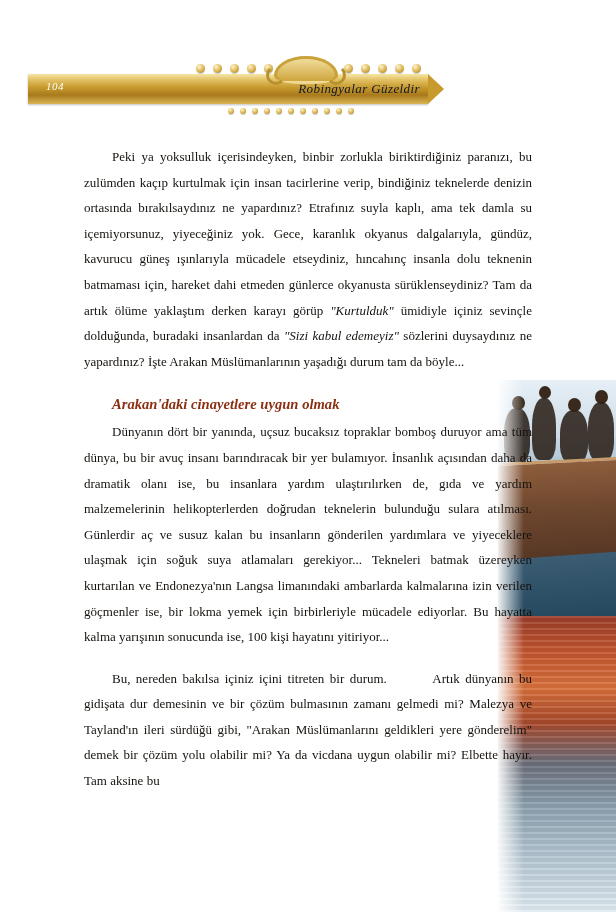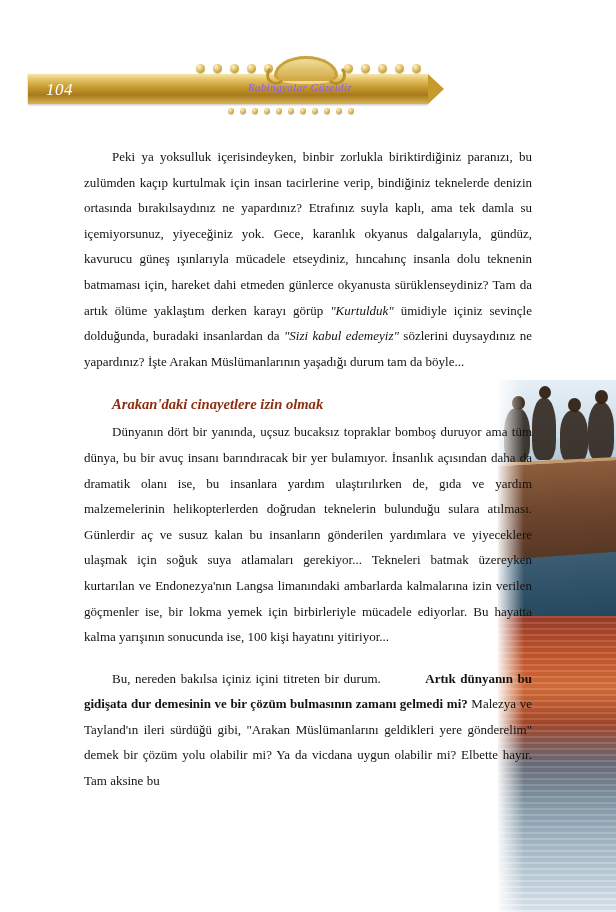--- a/index.html
+++ b/index.html
@@ -143,34 +143,34 @@
     border-top: 15px solid transparent;
     border-bottom: 15px solid transparent;
     border-left: 16px solid #c79a2e;
   }
   .page-number {
     position: absolute;
     left: 46px;
     top: 28px;
     font-family: "Liberation Serif", serif;
     font-style: italic;
-    font-size: 17px;
+    font-size: 11px;
     color: #ffffff;
     letter-spacing: 0.5px;
   }
   .running-title {
     position: absolute;
     left: 180px;
     top: 29px;
     width: 240px;
-    text-align: center;
+    text-align: right;
     font-family: "Liberation Serif", serif;
     font-style: italic;
-    font-size: 11px;
-    color: #8b5cf6;
+    font-size: 13px;
+    color: #0f172a;
     letter-spacing: 0.4px;
   }
   .crest {
     position: absolute;
     left: 258px;
     top: 0px;
     width: 90px;
     height: 30px;
   }
   .crest .swirl {
@@ -230,21 +230,21 @@
     hyphens: manual;
   }
   .section-head {
     margin: 22px 0 6px 28px;
     font-family: "Liberation Serif", serif;
     font-style: italic;
     font-size: 14.6px;
     color: #8a2f12;
   }
   .it { font-style: italic; }
-  .bd { font-weight: bold; margin-left: 40px; }
+  .bd { font-weight: normal; margin-left: 40px; }
   .gap { height: 14px; }
 </style>
 </head>
 <body>
 
 <div class="page">
 
   <div class="photo">
     <div class="sky"></div>
     <div class="head h1"></div>
@@ -298,21 +298,21 @@
       <span class="dot"></span>
       <span class="dot"></span>
       <span class="dot"></span>
     </div>
   </div>
 
   <div class="body-col">
 
     <p class="para"><span>Peki ya yoksulluk içerisindeyken, binbir zorlukla biriktirdiğiniz paranızı, bu zulümden kaçıp kurtulmak için insan tacirlerine verip, bindiğiniz teknelerde denizin ortasında bırakılsaydınız ne yapardınız? Etrafınız suyla kaplı, ama tek damla su içemiyorsunuz, yiyeceğiniz yok. Gece, karanlık okyanus dalgalarıyla, gündüz, kavurucu güneş ışınlarıyla mücadele etseydiniz, hıncahınç insanla dolu teknenin batmaması için, hareket dahi etmeden günlerce okyanusta sürüklenseydiniz? Tam da artık ölüme yaklaştım derken karayı görüp </span><span class="it">"Kurtulduk"</span><span> ümidiyle içiniz sevinçle dolduğunda, buradaki insanlardan da </span><span class="it">"Sizi kabul edemeyiz"</span><span> sözlerini duysaydınız ne yapardınız? İşte Arakan Müslümanlarının yaşadığı durum tam da böyle...</span></p>
 
-    <h2 class="section-head">Arakan'daki cinayetlere izin olmak</h2>
+    <h2 class="section-head">Arakan'daki cinayetlere uygun olmak</h2>
 
     <p class="para">Dünyanın dört bir yanında, uçsuz bucaksız topraklar bomboş duruyor ama  tüm dünya, bu bir avuç insanı barındıracak bir yer bulamıyor. İnsanlık açısından daha da dramatik olanı ise, bu insanlara yardım ulaştırılırken de, gıda ve yardım malzemelerinin helikopterlerden doğrudan teknelerin bulunduğu sulara atılması. Günlerdir aç ve susuz kalan bu insanların gönderilen yardımlara ve yiyeceklere ulaşmak için soğuk suya atlamaları gerekiyor... Tekneleri batmak üzereyken kurtarılan ve Endonezya'nın Langsa limanındaki ambarlarda kalmalarına izin verilen göçmenler ise, bir lokma yemek için birbirleriyle mücadele ediyorlar. Bu hayatta kalma yarışının sonucunda ise, 100 kişi hayatını yitiriyor...</p>
 
     <div class="gap"></div>
 
     <p class="para"><span>Bu, nereden bakılsa içiniz içini titreten bir durum. </span><span class="bd">Artık dünyanın bu gidişata dur demesinin ve bir çözüm bulmasının zamanı gelmedi mi?</span><span> Malezya ve Tayland'ın ileri sürdüğü gibi, "Arakan Müslümanlarını geldikleri yere gönderelim" demek bir çözüm yolu olabilir mi? Ya da vicdana uygun olabilir mi? Elbette hayır. Tam aksine bu</span></p>
 
   </div>
 </div>
 

